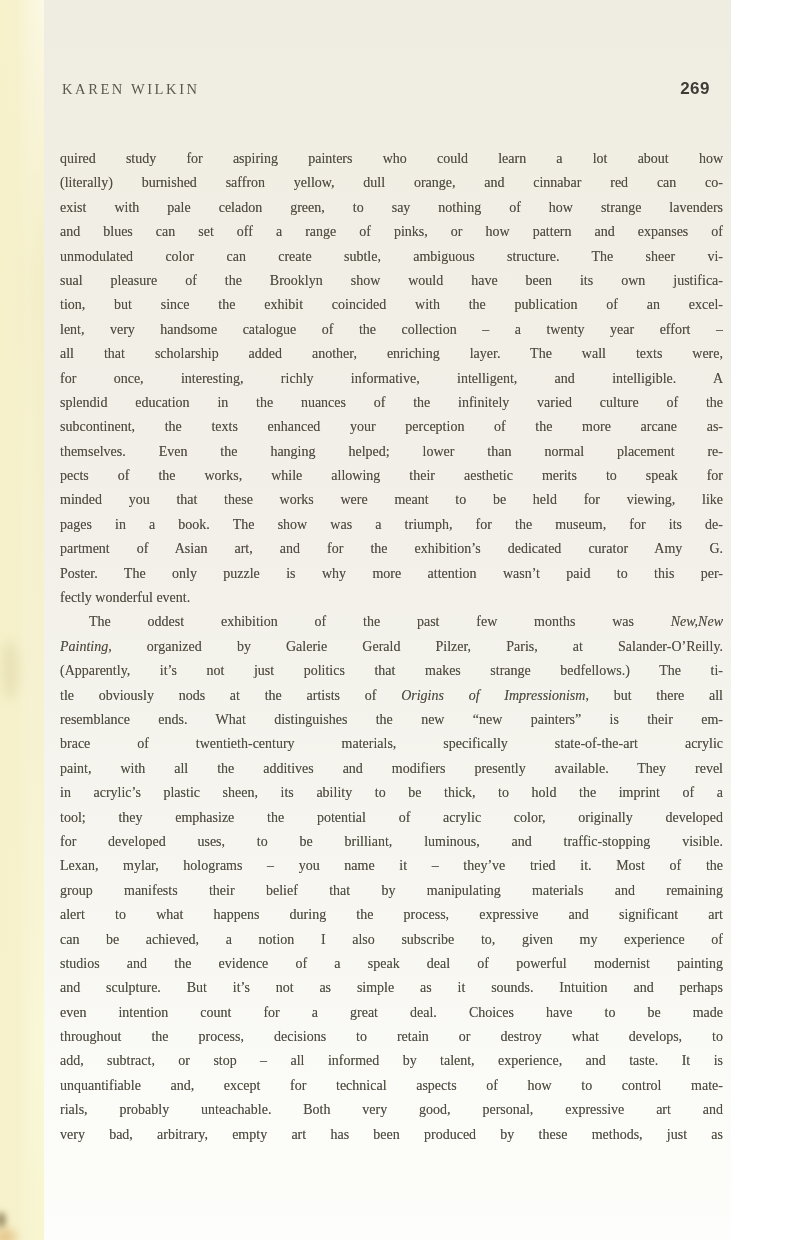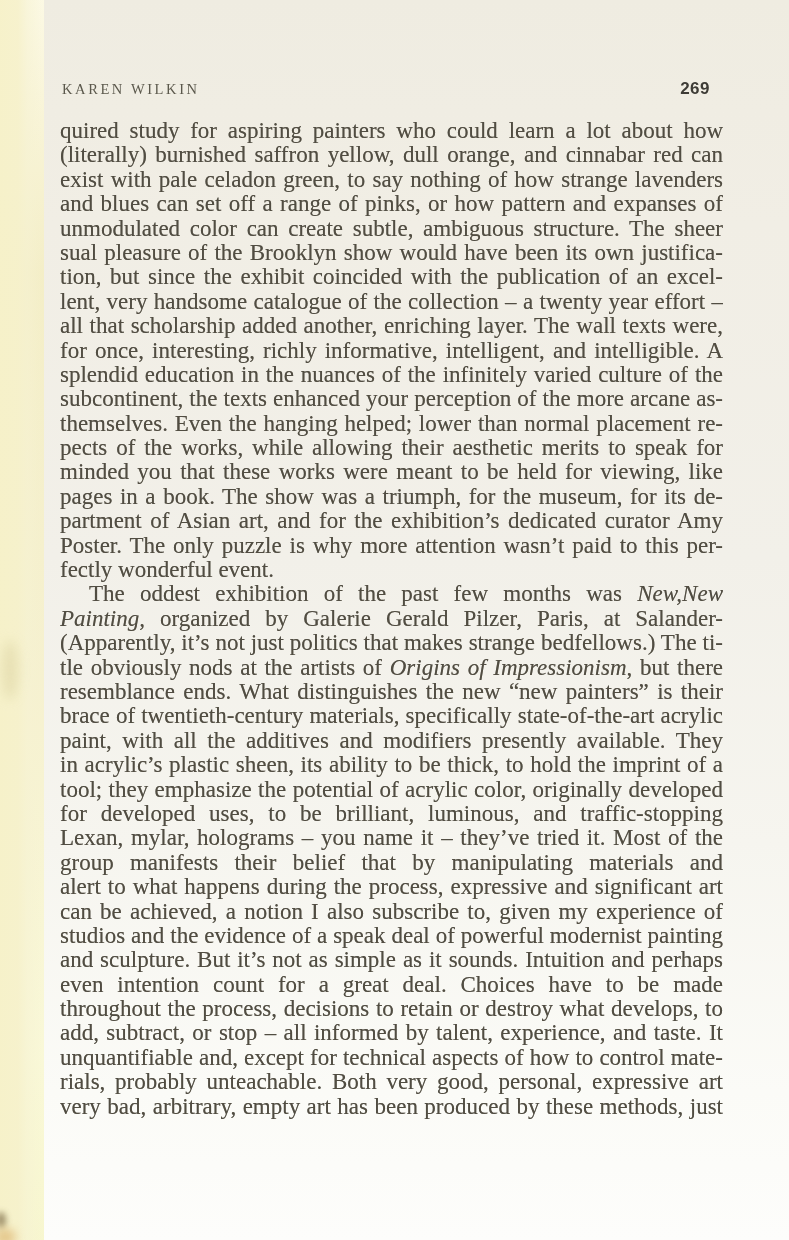--- a/index.html
+++ b/index.html
@@ -3,21 +3,21 @@
 <meta charset="utf-8">
 <style>
   html, body { margin: 0; padding: 0; }
   body {
     width: 789px; height: 1240px;
     font-family: "Liberation Serif", serif;
     background: #ffffff;
   }
   .page {
     position: relative;
-    width: 789px; height: 1240px;
+    width: 731px; height: 1240px;
     overflow: hidden;
     background: linear-gradient(180deg,
       #efece1 0%, #f1eee5 18%, #f2f0e9 45%,
       #f6f5ef 68%, #fbfbf7 88%, #fdfdfb 100%);
   }
   
   .edge-strip {
     position: absolute; left: 0; top: 0;
     width: 44px; height: 100%;
     background:
@@ -56,24 +56,24 @@
   .running-author {
     font-size: 14.5px; letter-spacing: 2.6px;
     color: #5b584c;
   }
   .running-folio {
     font-family: "Liberation Sans", sans-serif;
     font-weight: bold; font-size: 17px;
     color: #3e3c36; letter-spacing: 0.5px; margin-top: 19px;
   }
   .text-block {
-    position: absolute; left: 60px; top: 119px;
+    position: absolute; left: 60px; top: 147px;
     width: 663px;
     color: #514d42;
-    font-size: 23px;
+    font-size: 14px;
     text-shadow: 0 0 0.6px rgba(81,77,66,0.55);
   }
   .line {
     height: 24.4px; line-height: 24.4px;
     overflow: hidden;
     white-space: normal;
   }
   .line.j { text-align: justify; }
   .line.j::after { content: ""; display: inline-block; width: 100%; height: 0; }
   .line.indent { text-indent: 29px; }

